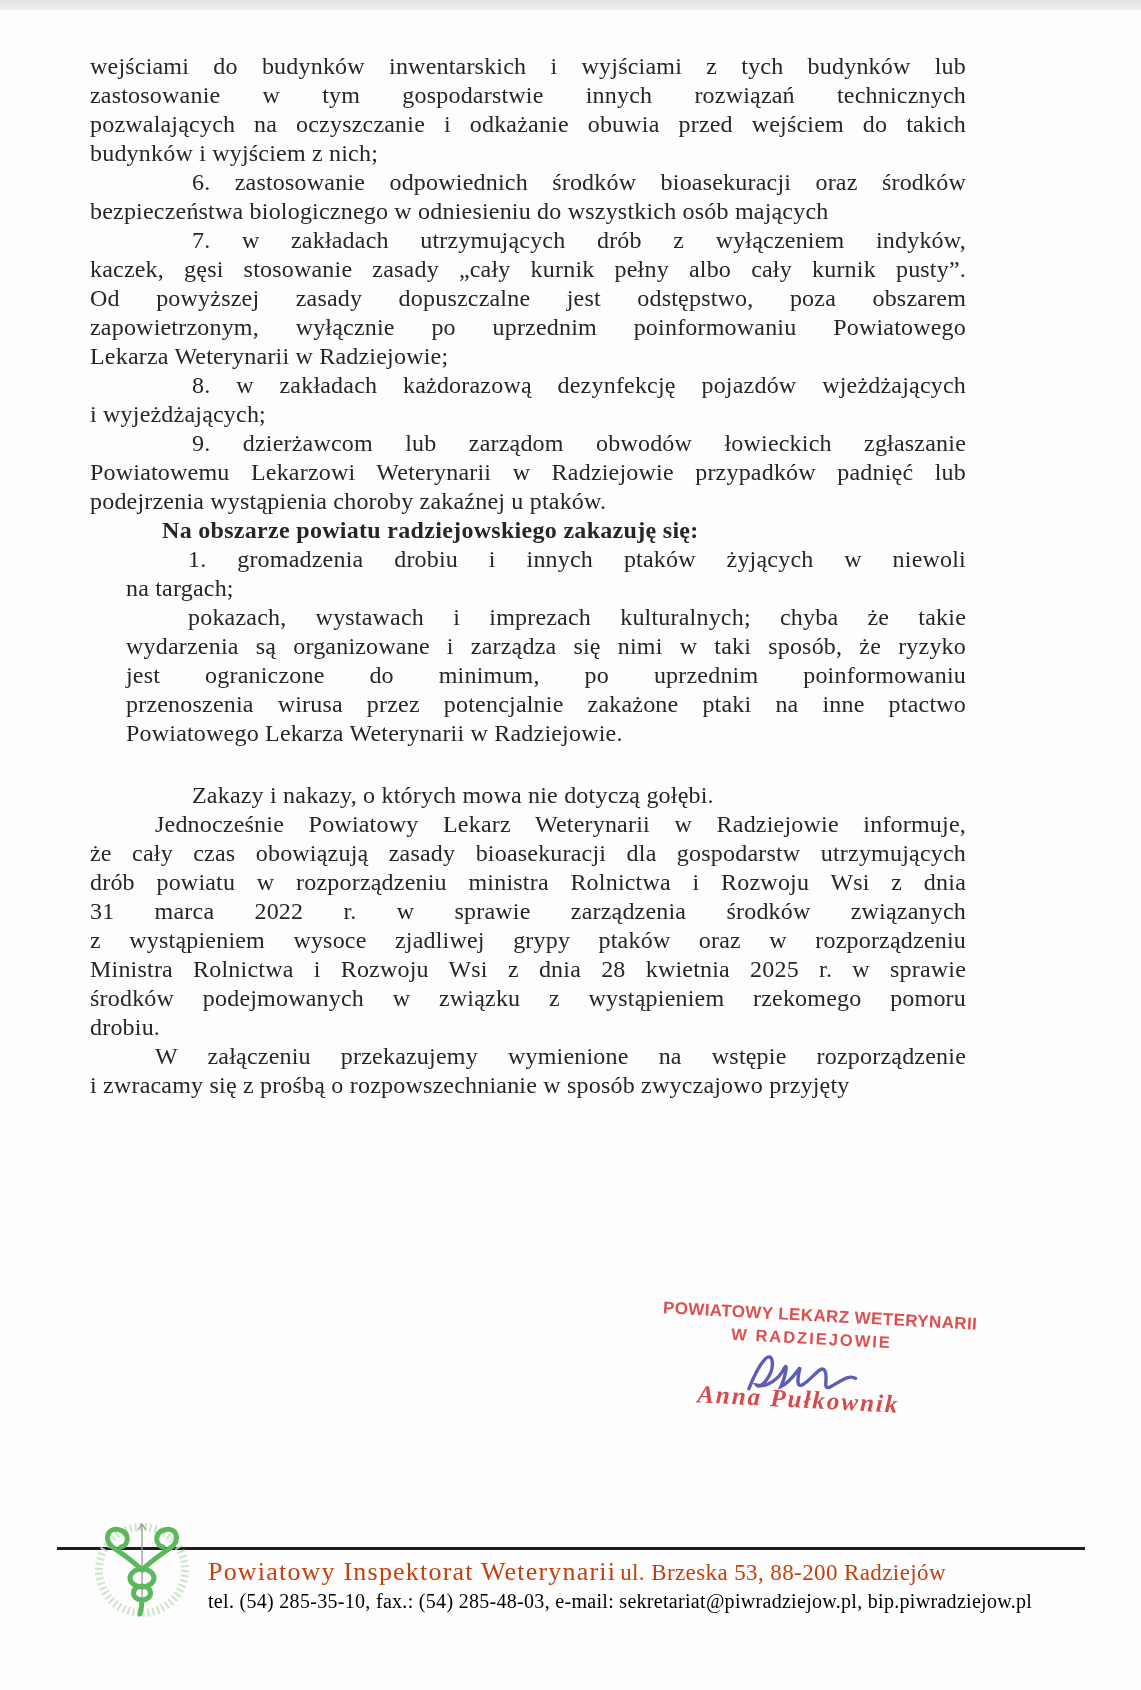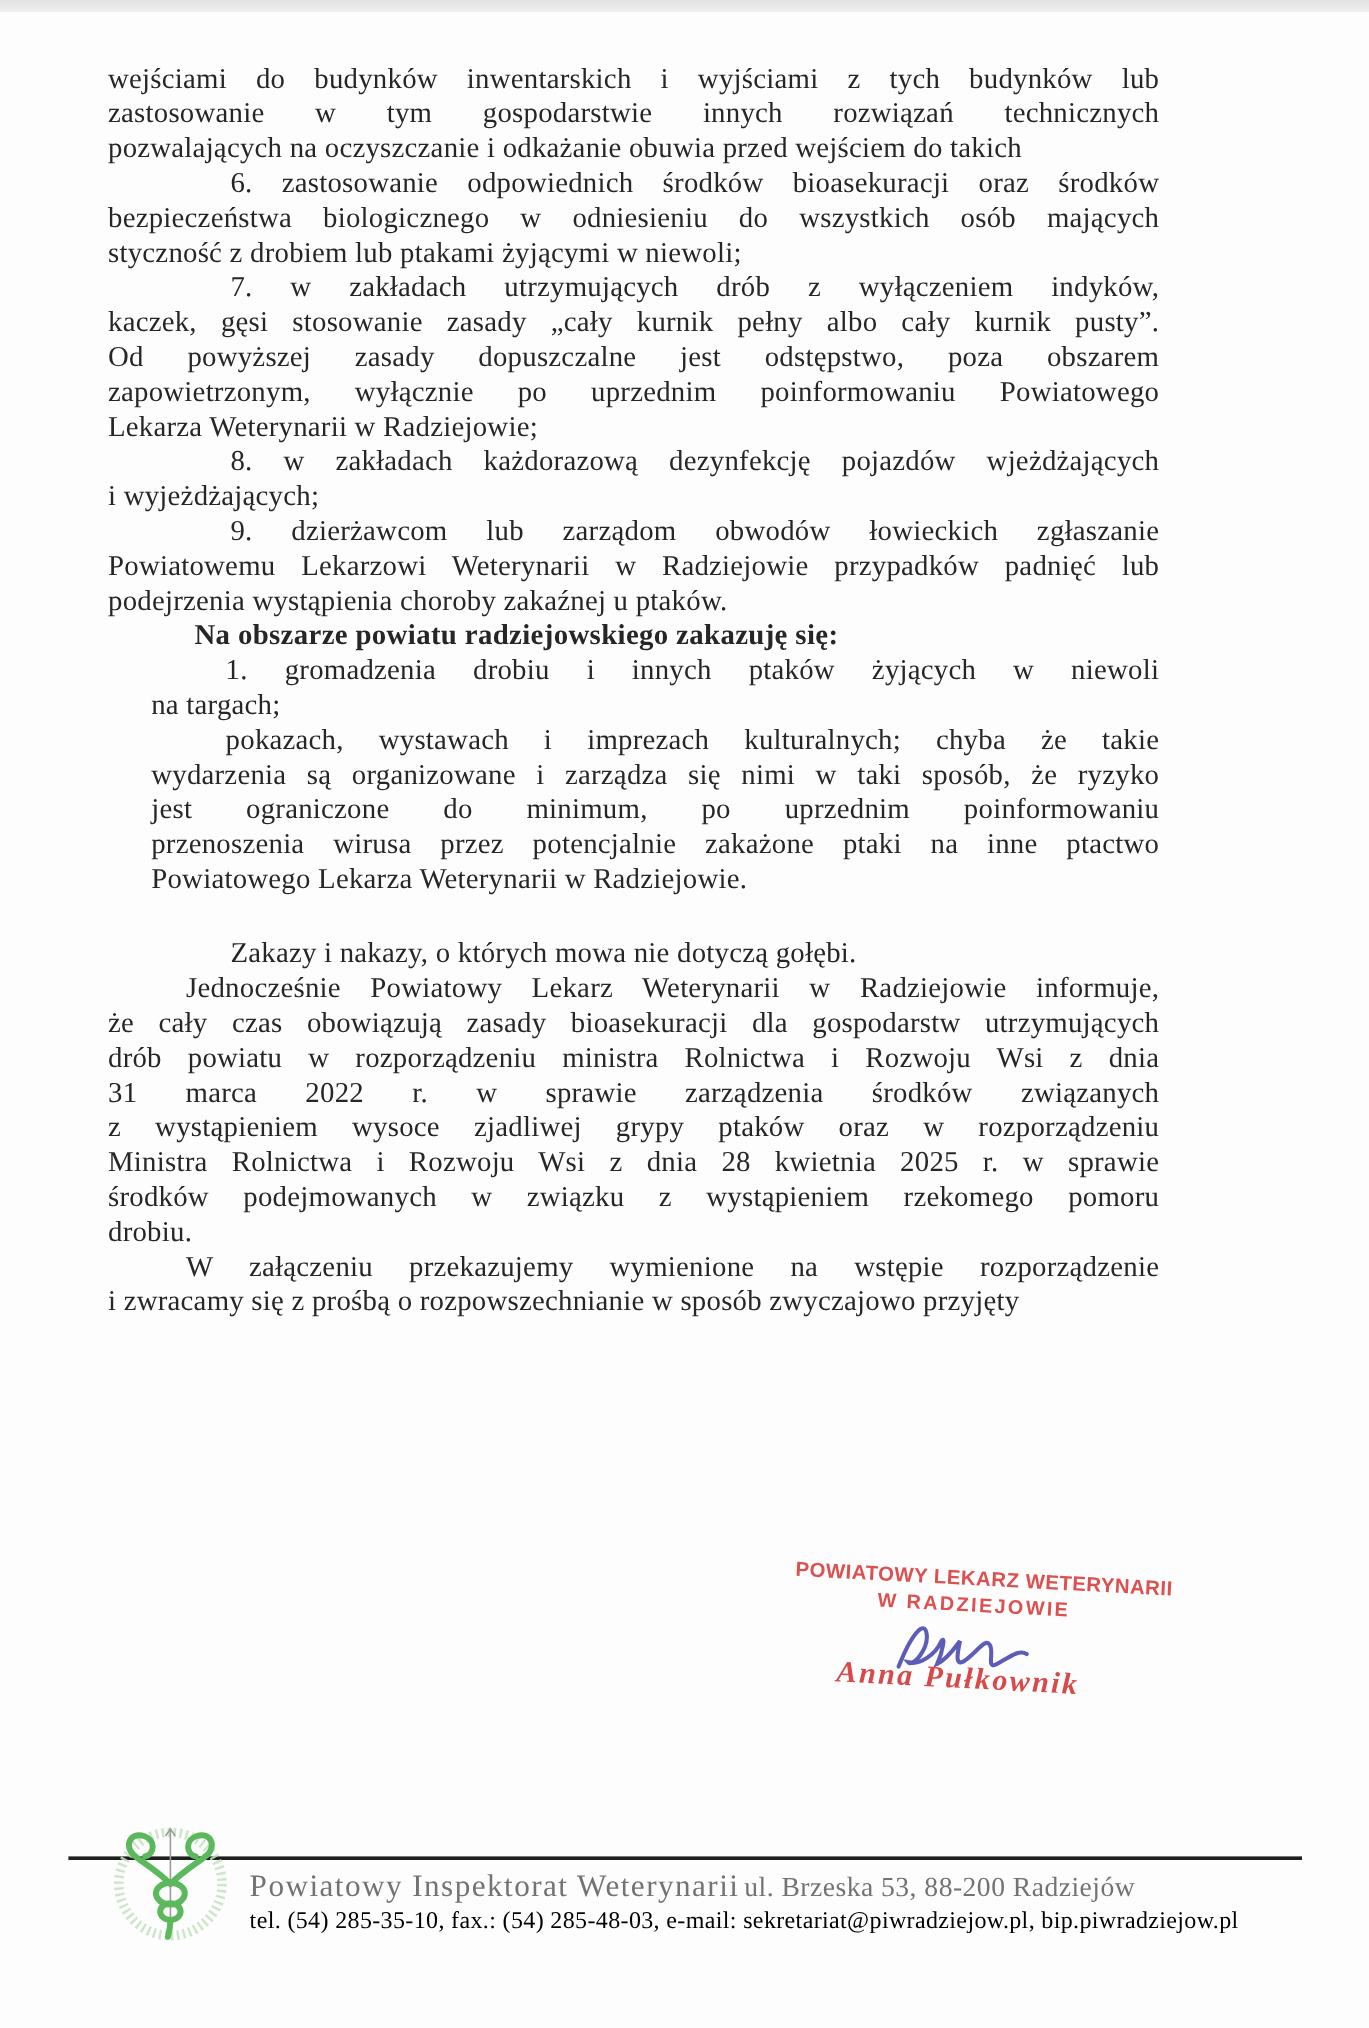--- a/index.html
+++ b/index.html
@@ -59,46 +59,46 @@
     font-size:25px; letter-spacing:2px; white-space:nowrap;
   }
   
   .footer-rule {
     position:absolute; left:57px; top:1547px; width:1028px; height:3px;
     background:#1e1e1e;
   }
   .footer-logo { position:absolute; left:92px; top:1520px; }
   .footer-org-line {
     position:absolute; left:208px; top:1557px; width:880px;
-    white-space:nowrap; color:#737373;
+    white-space:nowrap; color:#c2410c;
   }
   .footer-org-name { font-size:26px; letter-spacing:1.2px; }
   .footer-org-addr { font-size:23px; letter-spacing:0.4px; }
   .footer-contact {
     position:absolute; left:208px; top:1590px; width:880px;
     font-size:20px; letter-spacing:0.3px; color:#000000; white-space:nowrap;
   }
 </style>
 </head>
 <body>
 
 <div class="sheet">
 
   <div class="scan-edge-top"></div>
 
   <div class="text-block">
     <div class="para">
         <div class="ln">wejściami do budynków inwentarskich i wyjściami z tych budynków lub</div>
         <div class="ln">zastosowanie w tym gospodarstwie innych rozwiązań technicznych</div>
         <div class="ln">pozwalających na oczyszczanie i odkażanie obuwia przed wejściem do takich</div>
+        <div class="ln">budynków i wyjściem z nich;</div>
       </div>
     <div class="para ind100">
         <div class="ln">6. zastosowanie odpowiednich środków bioasekuracji oraz środków</div>
         <div class="ln">bezpieczeństwa biologicznego w odniesieniu do wszystkich osób mających</div>
-        <div class="ln">styczność z drobiem lub ptakami żyjącymi w niewoli;</div>
       </div>
     <div class="para ind100">
         <div class="ln">7. w zakładach utrzymujących drób z wyłączeniem indyków,</div>
         <div class="ln">kaczek, gęsi stosowanie zasady „cały kurnik pełny albo cały kurnik pusty”.</div>
         <div class="ln">Od powyższej zasady dopuszczalne jest odstępstwo, poza obszarem</div>
         <div class="ln">zapowietrzonym, wyłącznie po uprzednim poinformowaniu Powiatowego</div>
         <div class="ln">Lekarza Weterynarii w Radziejowie;</div>
       </div>
     <div class="para ind100">
         <div class="ln">8. w zakładach każdorazową dezynfekcję pojazdów wjeżdżających</div>

